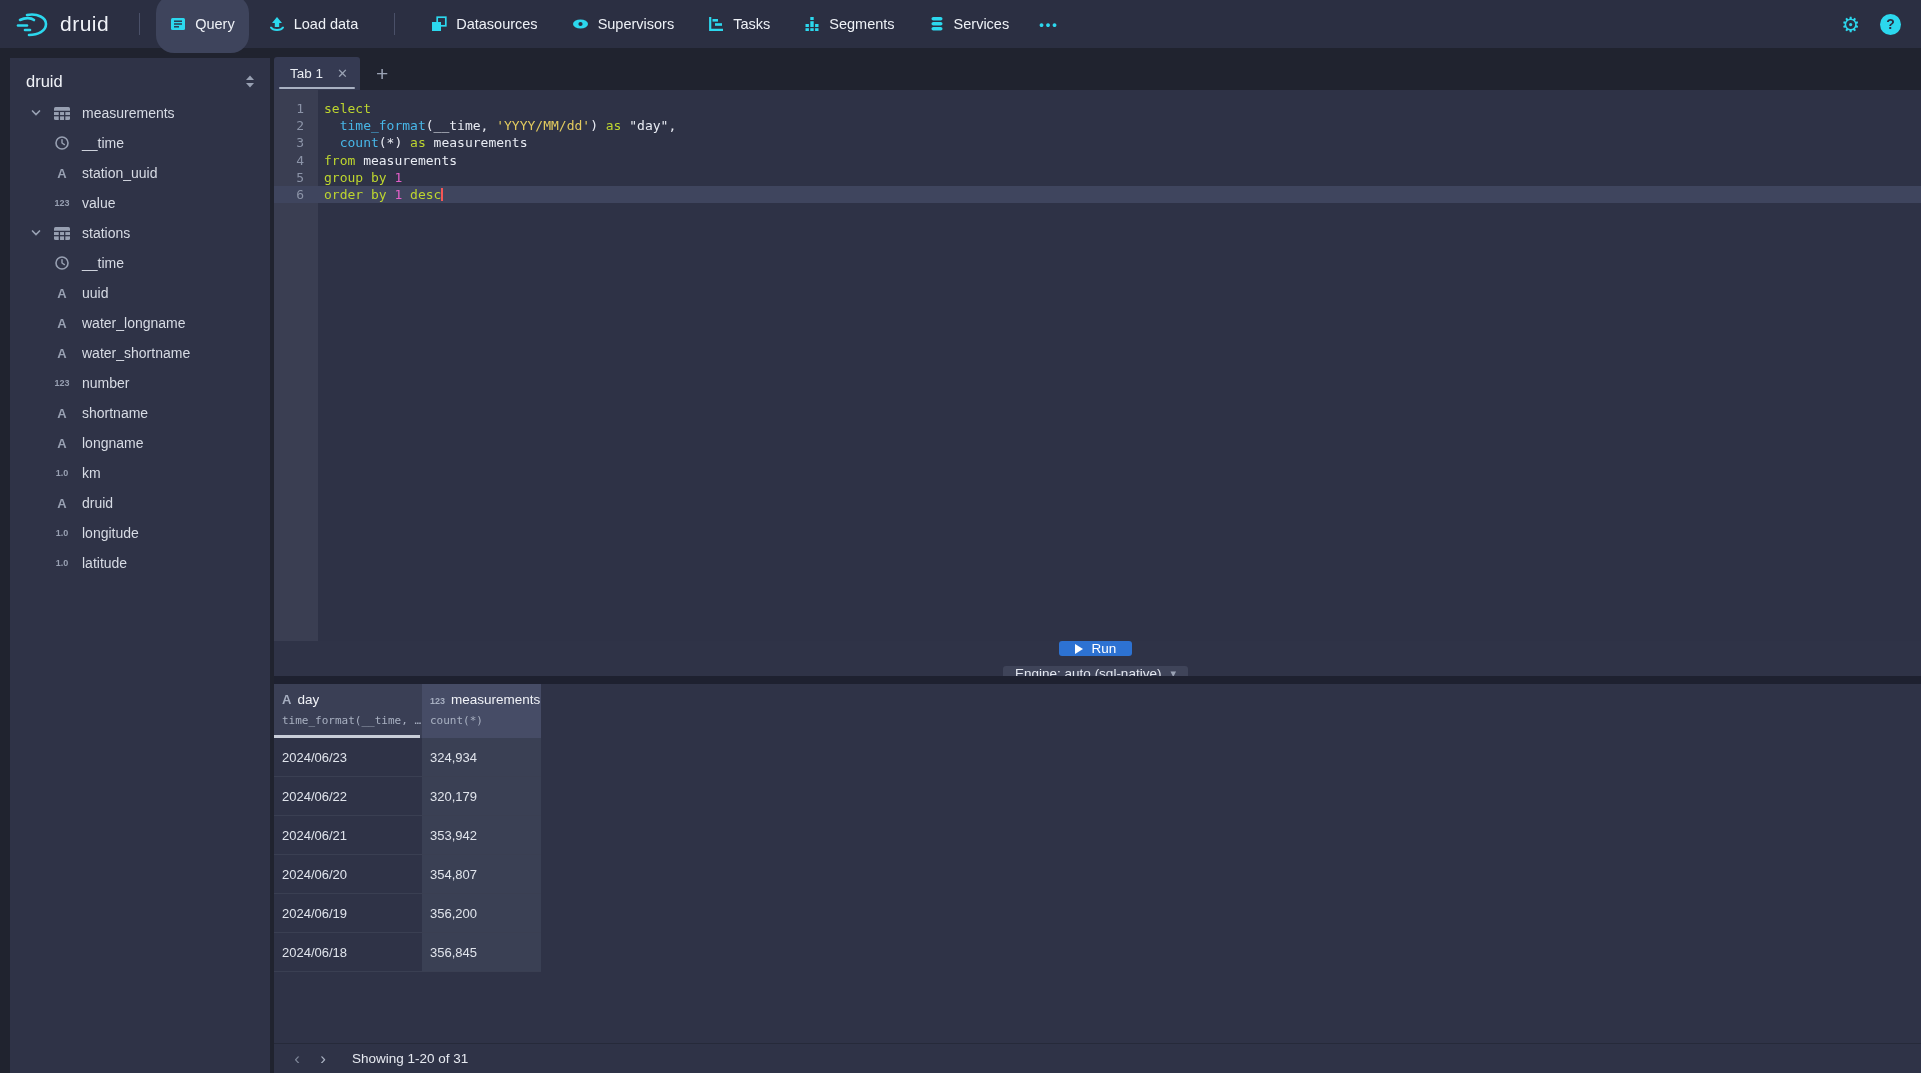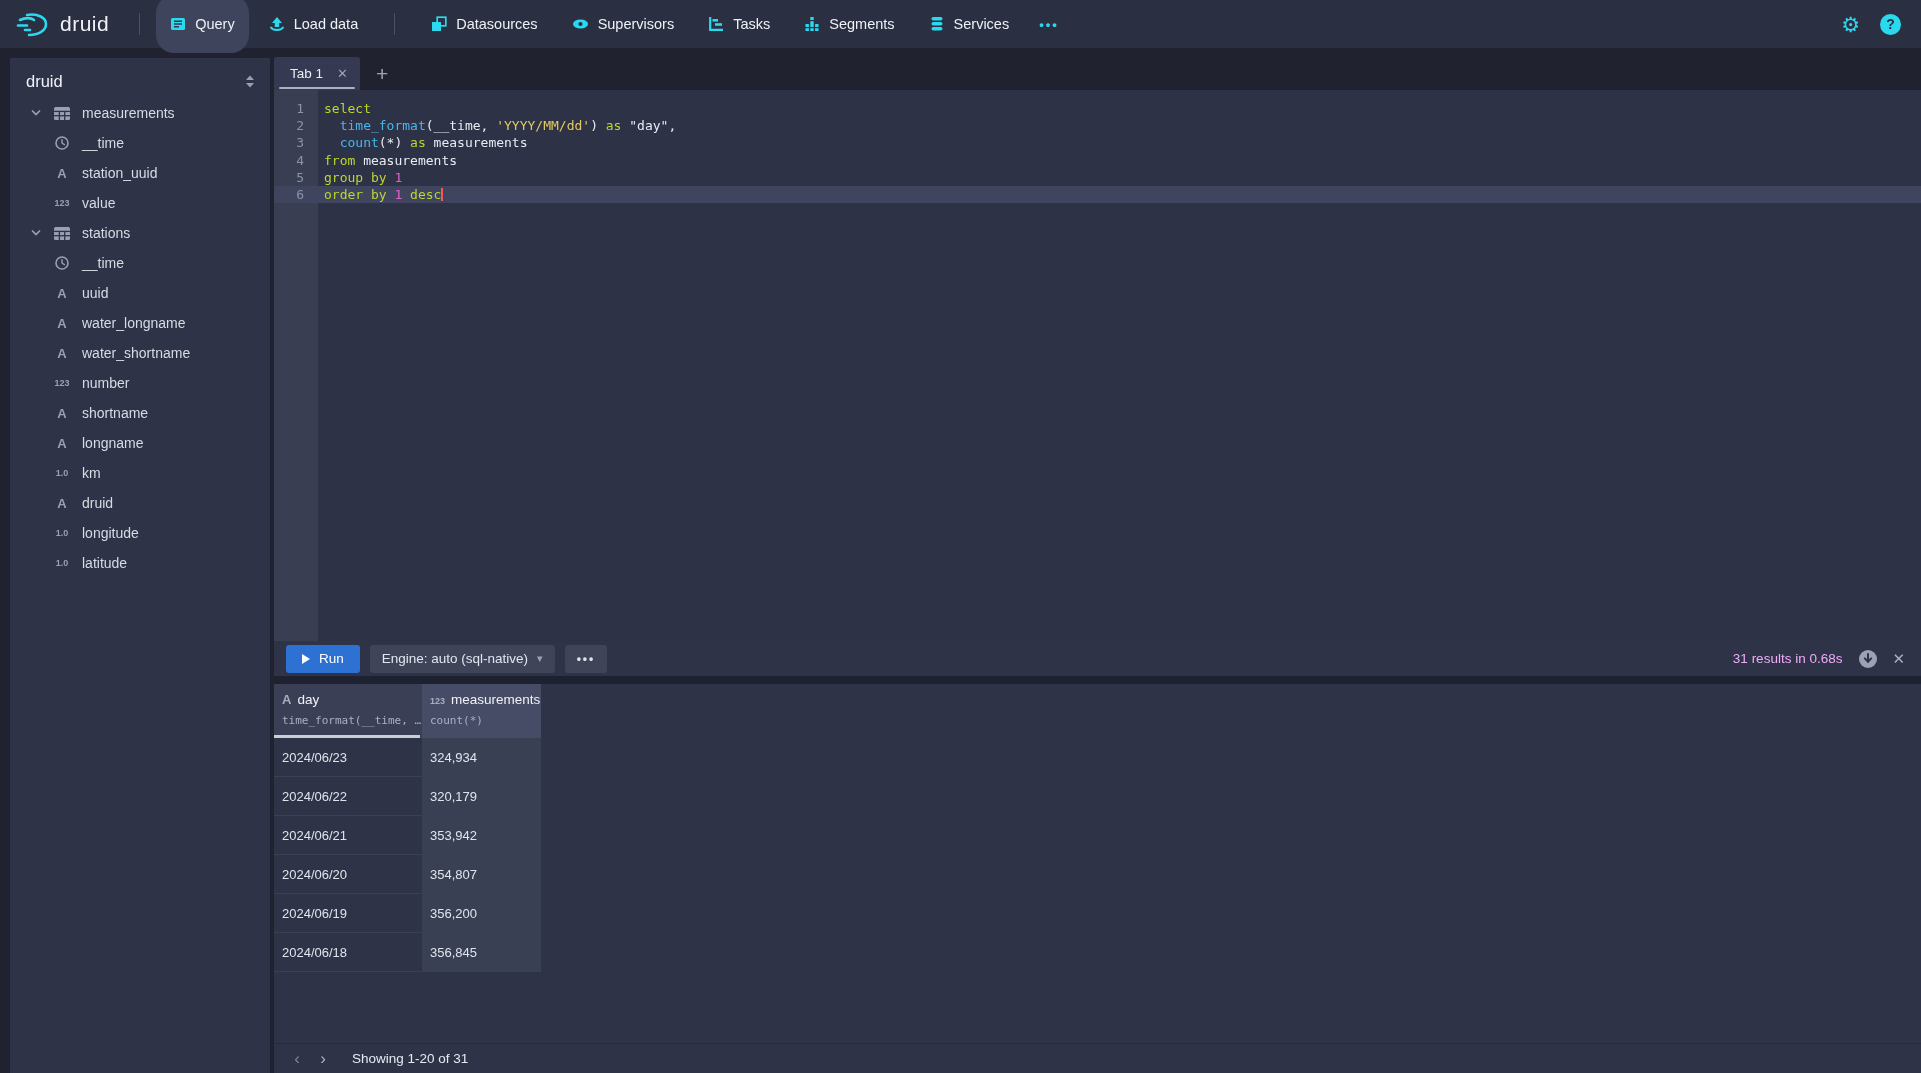--- a/index.html
+++ b/index.html
@@ -50,21 +50,21 @@
     background:linear-gradient(90deg,#3a3e52 44px,#2e3246 44px);
     font-family:"DejaVu Sans Mono", monospace;font-size:13px;padding-top:10px;cursor:text;}
   .code-row{display:flex;height:17.2px;line-height:17.2px;}
   .code-row.active{background:#3f455e;}
   .gutter{width:44px;flex:none;color:#8b93a7;text-align:right;padding-right:14px;}
   .code-text{white-space:pre;color:#e8ebf3;padding-left:6px;}
   .tok-kw{color:#bdd52f;} .tok-fn{color:#48b7e8;} .tok-str{color:#e3cb5f;} .tok-num{color:#e45fc9;}
   .cursor{display:inline-block;width:2px;height:13px;background:#f55656;vertical-align:-2px;}
   
   .runbar{position:absolute;left:274px;top:641px;right:0;height:35px;background:#2f3347;
-    display:flex;align-items:center;gap:10px;padding:0 16px 0 12px;}
+    display:flex;align-items:center;gap:10px;padding:0 16px 0 12px;flex-direction:column;}
   .run-btn{height:28px;background:#2d72d2;border:none;border-radius:3px;color:#fff;
     display:flex;align-items:center;gap:9px;padding:0 16px;font-size:13.5px;
     font-family:"Liberation Sans",sans-serif;cursor:pointer;}
   .play{width:0;height:0;border-left:8px solid #fff;border-top:5px solid transparent;border-bottom:5px solid transparent;}
   .engine-btn,.more-btn{height:28px;background:#3f4459;border:none;border-radius:3px;color:#e2e6ef;
     display:flex;align-items:center;gap:9px;padding:0 12px;font-size:13.5px;
     font-family:"Liberation Sans",sans-serif;cursor:pointer;}
   .caret{color:#9aa2b4;font-size:11px;}
   .more-btn{letter-spacing:2px;font-weight:bold;font-size:12px;color:#dfe3ec;}
   .run-spacer{flex:1;}

